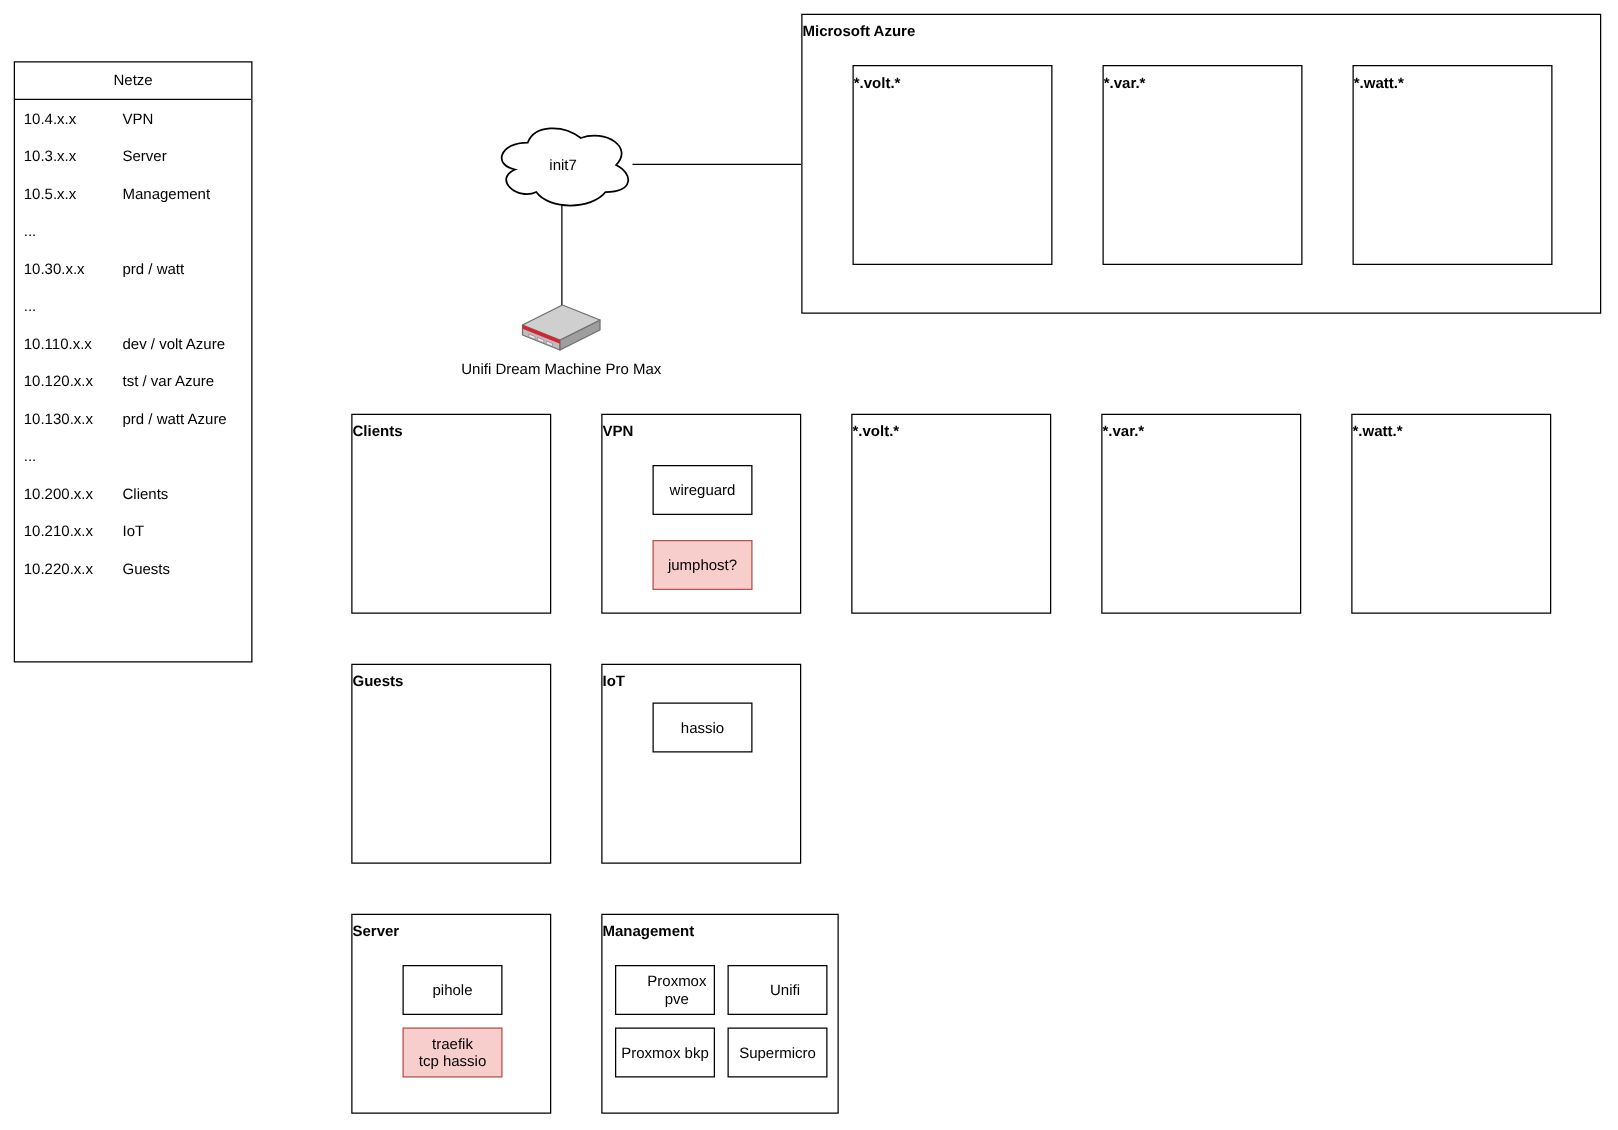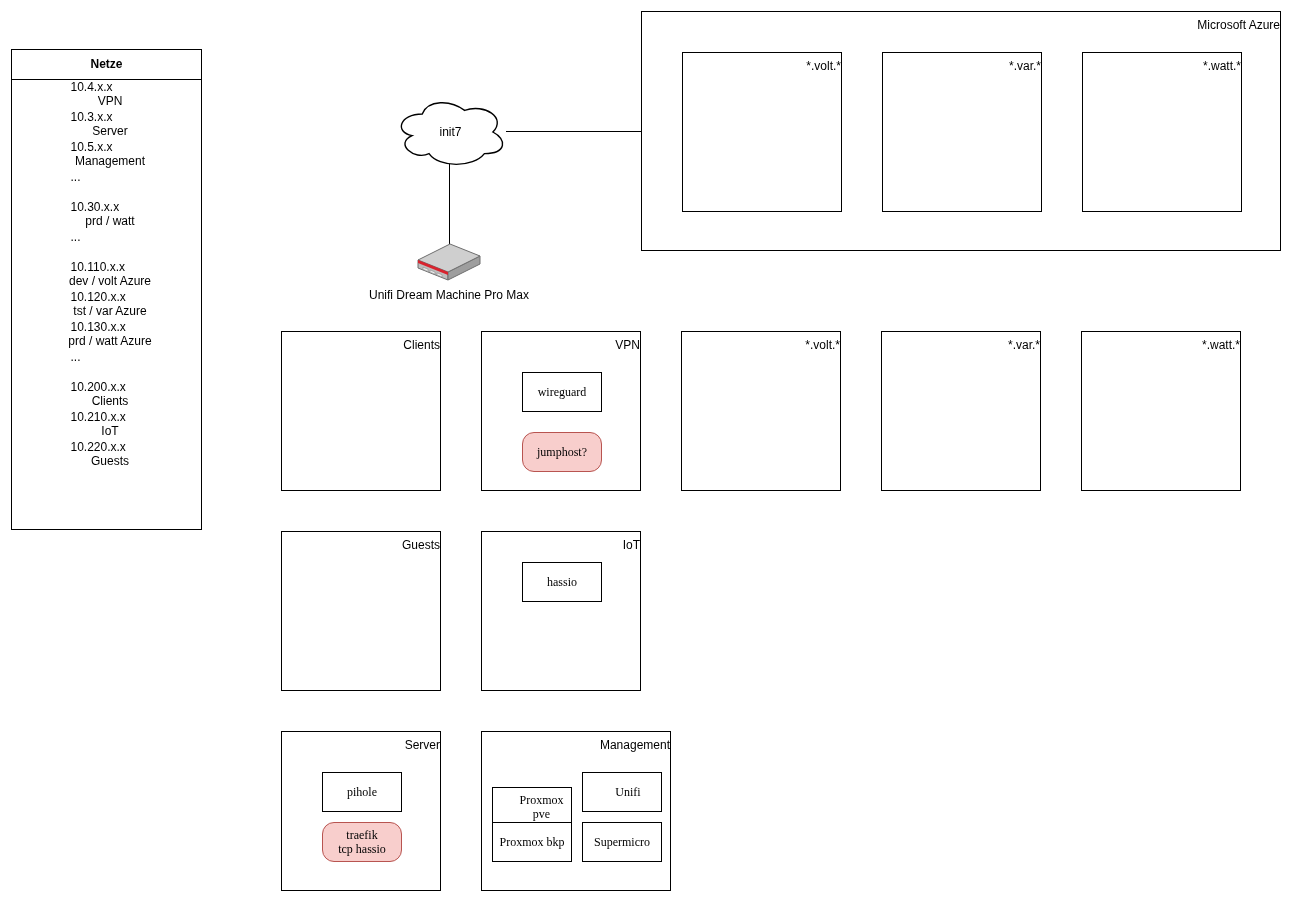--- a/index.html
+++ b/index.html
@@ -24,60 +24,57 @@
     left: 11px; top: 49px;
     width: 191px; height: 481px;
     background: #fff;
     border: 1px solid #000;
   }
   .netze-header {
     height: 30px;
     line-height: 29px;
     text-align: center;
     border-bottom: 1px solid #000;
-    font-weight: bold;
   }
   .netze-row {
     height: 30px;
     display: flex;
     align-items: center;
     padding-left: 7px;
-    flex-direction: column;
   }
   .netze-row .ip { width: 79px; flex: none; }
 
   
   .group {
     position: absolute;
     background: #fff;
     border: 1px solid var(--color-box-stroke, #000);
   }
   .group-title {
     position: absolute;
     top: 6px; left: 0; right: 0;
-    text-align: right;
+    text-align: left;
     line-height: 14px;
+    font-weight: bold;
   }
   .item {
     position: absolute;
     width: 80px; height: 40px;
     background: #fff;
     border: 1px solid var(--color-box-stroke, #000);
     display: flex;
     align-items: center;
     justify-content: center;
     text-align: center;
     line-height: 14px;
     white-space: pre-line;
-    font-family: Liberation Serif, serif;
   }
   .item.highlight {
     background: var(--color-highlight-fill, #f8cecc);
     border-color: var(--color-highlight-stroke, #b85450);
-    border-radius: 12px;
   }
 
   
   .cloud-wrap { position: absolute; left: 393px; top: 95px; width: 115px; height: 74px; }
   .cloud-wrap svg { position: absolute; left: 0; top: 0; }
   .cloud-label {
     position: absolute; inset: 0;
     display: flex; align-items: center; justify-content: center;
   }
   .router-wrap { position: absolute; left: 416px; top: 239px; width: 66px; height: 44px; }
@@ -214,19 +211,19 @@
 
   <div class="group" style="left:281px; top:731px; width:160px; height:160px;">
     <div class="group-title">Server</div>
     <div class="item" style="left:40px; top:40px;">pihole</div>
     <div class="item highlight" style="left:40px; top:90px;">traefik
 tcp hassio</div>
   </div>
 
   <div class="group" style="left:481px; top:731px; width:190px; height:160px;">
     <div class="group-title">Management</div>
-    <div class="item" style="left:10px; top:55px;padding-left:19px;">Proxmox pve</div>
+    <div class="item" style="left:10px; top:40px;padding-left:19px;">Proxmox pve</div>
     <div class="item" style="left:100px; top:40px;padding-left:12px;">Unifi</div>
     <div class="item" style="left:10px; top:90px;">Proxmox bkp</div>
     <div class="item" style="left:100px; top:90px;">Supermicro</div>
   </div>
 
 </div>
 
 </body></html>

